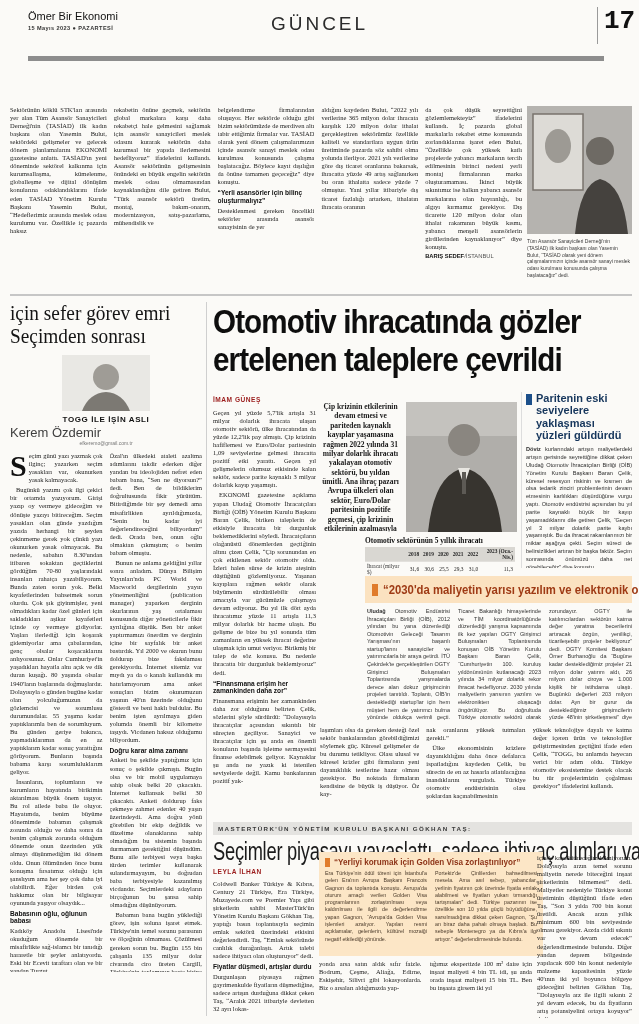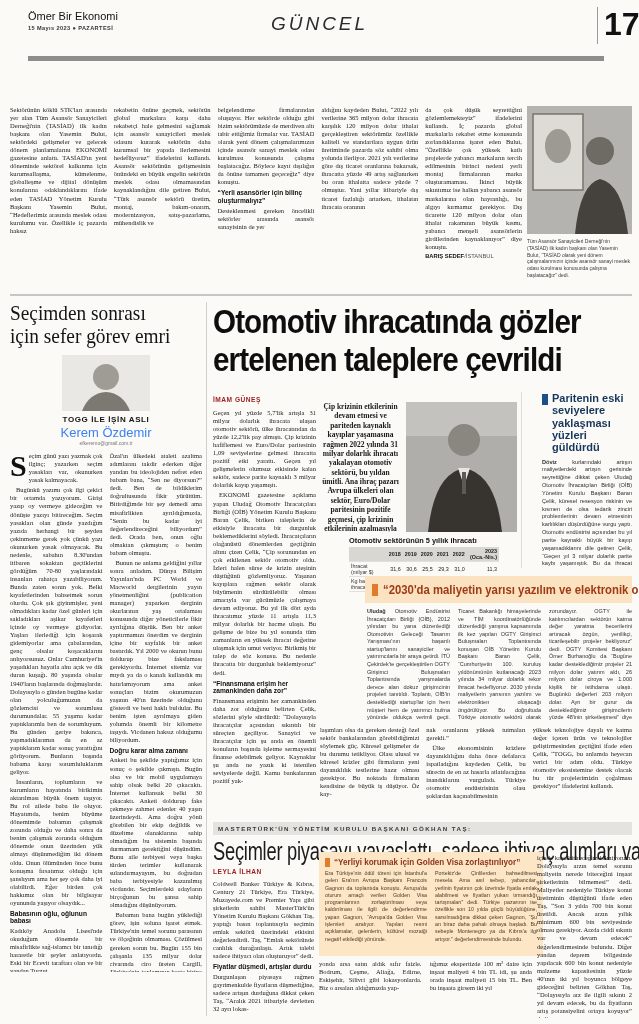--- a/index.html
+++ b/index.html
@@ -6,23 +6,23 @@
   html,body { background:#e9e7e2; }
   #page {
     position:relative; width:639px; height:1024px; margin:0 auto;
     background:#fbfaf7; overflow:hidden; color:#1d1d1d;
     font-family:"Liberation Serif", serif;
   }
   
   #header-brand { position:absolute; left:28px; top:10px; font-family:"Liberation Sans",sans-serif; font-size:11px; color:#111; }
   #header-brand b { font-weight:normal; }
   #header-date { position:absolute; left:28px; top:25px; font-family:"Liberation Sans",sans-serif; font-size:5.6px; font-weight:bold; letter-spacing:.4px; color:#333; }
-  #header-section { position:absolute; left:0; right:0; top:13px; text-align:center; font-family:"Liberation Sans",sans-serif; font-size:19px; letter-spacing:3px; color:#2b2b2b;font-style:italic; }
+  #header-section { position:absolute; left:0; right:0; top:13px; text-align:center; font-family:"Liberation Sans",sans-serif; font-size:19px; letter-spacing:3px; color:#2b2b2b; }
   #header-vline { position:absolute; left:597px; top:7px; width:1px; height:37px; background:#9a9a9a; }
-  #header-pagenum { position:absolute; left:604px; top:6px; font-family:Liberation Sans, sans-serif; font-size:32px; font-weight:bold; color:#111; }
+  #header-pagenum { position:absolute; left:604px; top:6px; font-family:Liberation Mono, monospace; font-size:26px; font-weight:bold; color:#111; }
   #header-bar { position:absolute; left:28px; top:56px; width:576px; height:5px; background:#8d8d8d; }
 
   
   .cond { display:inline-block; white-space:nowrap; transform-origin:0 0; }
   .bodycol { font-size:6.5px; line-height:1.24; text-align:justify; overflow:hidden; color:#222; }
   .bodycol .p { margin-bottom:2px; }
   .bodycol .p + .p { text-indent:6px; }
   .subhead { font-family:"Liberation Sans",sans-serif; font-weight:bold; font-size:6.6px; line-height:1.15; margin:3px 0 2px 0; color:#111; text-align:left; }
   .sig { font-family:"Liberation Sans",sans-serif; font-weight:bold; font-size:5.8px; color:#111; }
   .sig .loc { font-weight:normal; color:#555; }
@@ -35,44 +35,44 @@
   #top-photo { position:absolute; left:527px; top:106px; width:105px; height:128px; background:linear-gradient(135deg,#cfcfcf,#9b9b9b); overflow:hidden; }
   #top-caption { position:absolute; left:527px; top:238px; width:105px; font-family:"Liberation Sans",sans-serif; font-size:5px; line-height:1.35; color:#3a3a3a; }
   #divider1 { position:absolute; left:10px; top:294px; width:622px; height:2px; background:#c6c6c6; }
 
   
   #oped { position:absolute; left:10px; top:302px; width:192px; height:714px; overflow:hidden; }
   #oped-title { font-size:21px; line-height:1.1; color:#141414; }
   #oped-title .cond { transform:scaleX(.92); }
   #oped-photo { width:88px; height:56px; margin:7px auto 4px auto; background:#e7e6e2; overflow:hidden; }
   #oped-kicker { text-align:center; font-family:"Liberation Sans",sans-serif; font-weight:bold; font-size:8px; letter-spacing:.6px; color:#111; }
-  #oped-author { text-align:center; font-family:"Liberation Sans",sans-serif; font-size:13px; color:#3b82f6; margin-top:1px; }
+  #oped-author { font-family:"Liberation Sans",sans-serif; font-size:13px; color:#404040; margin-top:1px; }
   #oped-email { text-align:center; font-family:"Liberation Sans",sans-serif; font-size:5px; color:#777; margin-bottom:6px; }
   #oped-cols { display:flex; gap:7px; height:520px; }
   #oped-cols .col { flex:1; }
   .dropcap { float:left; font-size:30px; line-height:.8; font-weight:bold; padding:2px 2px 0 0; color:#111; }
   #vline-oped { position:absolute; left:206px; top:302px; width:1px; height:714px; background:#cfcfcf; }
 
   
   #center-headline { position:absolute; left:213px; top:302px; width:422px; font-family:"Liberation Sans",sans-serif; font-weight:bold; font-size:34px; line-height:1.12; color:#0e0e0e; }
   #center-headline .cond { transform:scaleX(.87); letter-spacing:-1px; }
   #center-byline, #bottom-byline { position:absolute; font-family:"Liberation Sans",sans-serif; font-weight:bold; font-size:6.6px; letter-spacing:.5px; color:#9b1c1c; }
   #center-byline { left:213px; top:396px; }
   #center-col1 { position:absolute; left:213px; top:409px; width:103px; height:406px; }
   #center-lead { position:absolute; left:320px; top:402px; width:81px; height:130px; overflow:hidden; font-size:7.5px; font-weight:bold; line-height:1.25; text-align:center; color:#1a1a1a; }
   #center-photo { position:absolute; left:406px; top:402px; width:111px; height:130px; background:linear-gradient(150deg,#c9c9c9,#8f8f8f); overflow:hidden; }
   
-  #center-table { position:absolute; left:349px; top:536px; width:150px; font-family:Liberation Sans, sans-serif; }
+  #center-table { position:absolute; left:365px; top:536px; width:150px; font-family:Liberation Serif, serif; }
   #center-table .tbl-title { font-weight:bold; font-size:7.4px; color:#111; margin-bottom:2px; }
   #center-table table { border-collapse:collapse; width:100%; }
   #center-table th, #center-table td { font-size:5.4px; padding:1px 2px; text-align:right; border-bottom:1px solid #e2e0dc; }
   #center-table thead th { background:#d9d7d2; font-weight:bold; color:#222; }
   #center-table td.lbl { text-align:left; color:#333; }
   
-  #sidebar { position:absolute; left:521px; top:392px; width:111px; height:176px; border-left:1px solid #ddd; padding-left:20px; font-family:"Liberation Sans",sans-serif; overflow:hidden; }
+  #sidebar { position:absolute; left:521px; top:392px; width:111px; height:176px; border-left:1px solid #ddd; padding-left:4px; font-family:"Liberation Sans",sans-serif; overflow:hidden; }
   #sidebar-title { display:flex; gap:4px; }
   #sidebar-title .bullet { width:6px; height:11px; background:#1c4f8a; margin-top:2px; flex:0 0 auto; }
   #sidebar-title .t { font-weight:bold; font-size:11px; line-height:1.12; color:#16365c; }
   #sidebar-body { margin-top:5px; font-size:5.6px; line-height:1.4; text-align:justify; color:#2e2e2e; }
   #sidebar-body b { font-weight:bold; }
   
   #banner { position:absolute; left:365px; top:576px; width:267px; height:27px; background:#fbe2c0; display:flex; align-items:center; padding:0 7px; }
   #banner .bullet { width:6px; height:12px; background:#e07b2a; margin-right:5px; flex:0 0 auto; }
   #banner .t { font-family:"Liberation Sans",sans-serif; font-weight:bold; font-size:13.5px; color:#9e3a14; white-space:nowrap; display:inline-block; transform:scaleX(.84); transform-origin:0 50%; }
   #ogty-cols { position:absolute; left:367px; top:608px; width:265px; height:112px; display:flex; gap:8px; font-family:"Liberation Sans",sans-serif; }
@@ -137,22 +137,22 @@
       <ellipse cx="31" cy="40" rx="13" ry="17" fill="#9d9a94"></ellipse>
       <circle cx="73" cy="45" r="14" fill="#6e6a64"></circle>
       <path d="M48 128 Q53 78 73 73 Q96 78 101 128 Z" fill="#45423e"></path>
     </svg>
   </div>
   <div id="top-caption">Tüm Asansör Sanayicileri Derneği'nin (TASİAD) ilk kadın başkanı olan Yasemin Bulut, “TASİAD olarak yeni dönem çalışmalarımızın içinde asansör sanayi meslek odası kurulması konusunda çalışma başlatacağız” dedi.</div>
   <div id="divider1"></div>
 
   <div id="oped">
     <div id="oped-title">
+      <div><span class="cond">için sefer görev emri</span></div>
       <div><span class="cond">Seçimden sonrası</span></div>
-      <div><span class="cond">için sefer görev emri</span></div>
     </div>
     <div id="oped-photo">
       <svg width="88" height="56" viewBox="0 0 88 56">
         <rect width="88" height="56" fill="#e9e8e4"></rect>
         <circle cx="44" cy="22" r="13" fill="#9f9c96"></circle>
         <path d="M20 56 Q27 38 44 37 Q61 38 68 56 Z" fill="#7c7973"></path>
       </svg>
     </div>
     <div id="oped-kicker">TOGG İLE İŞİN ASLI</div>
     <div id="oped-author">Kerem Özdemir</div>

